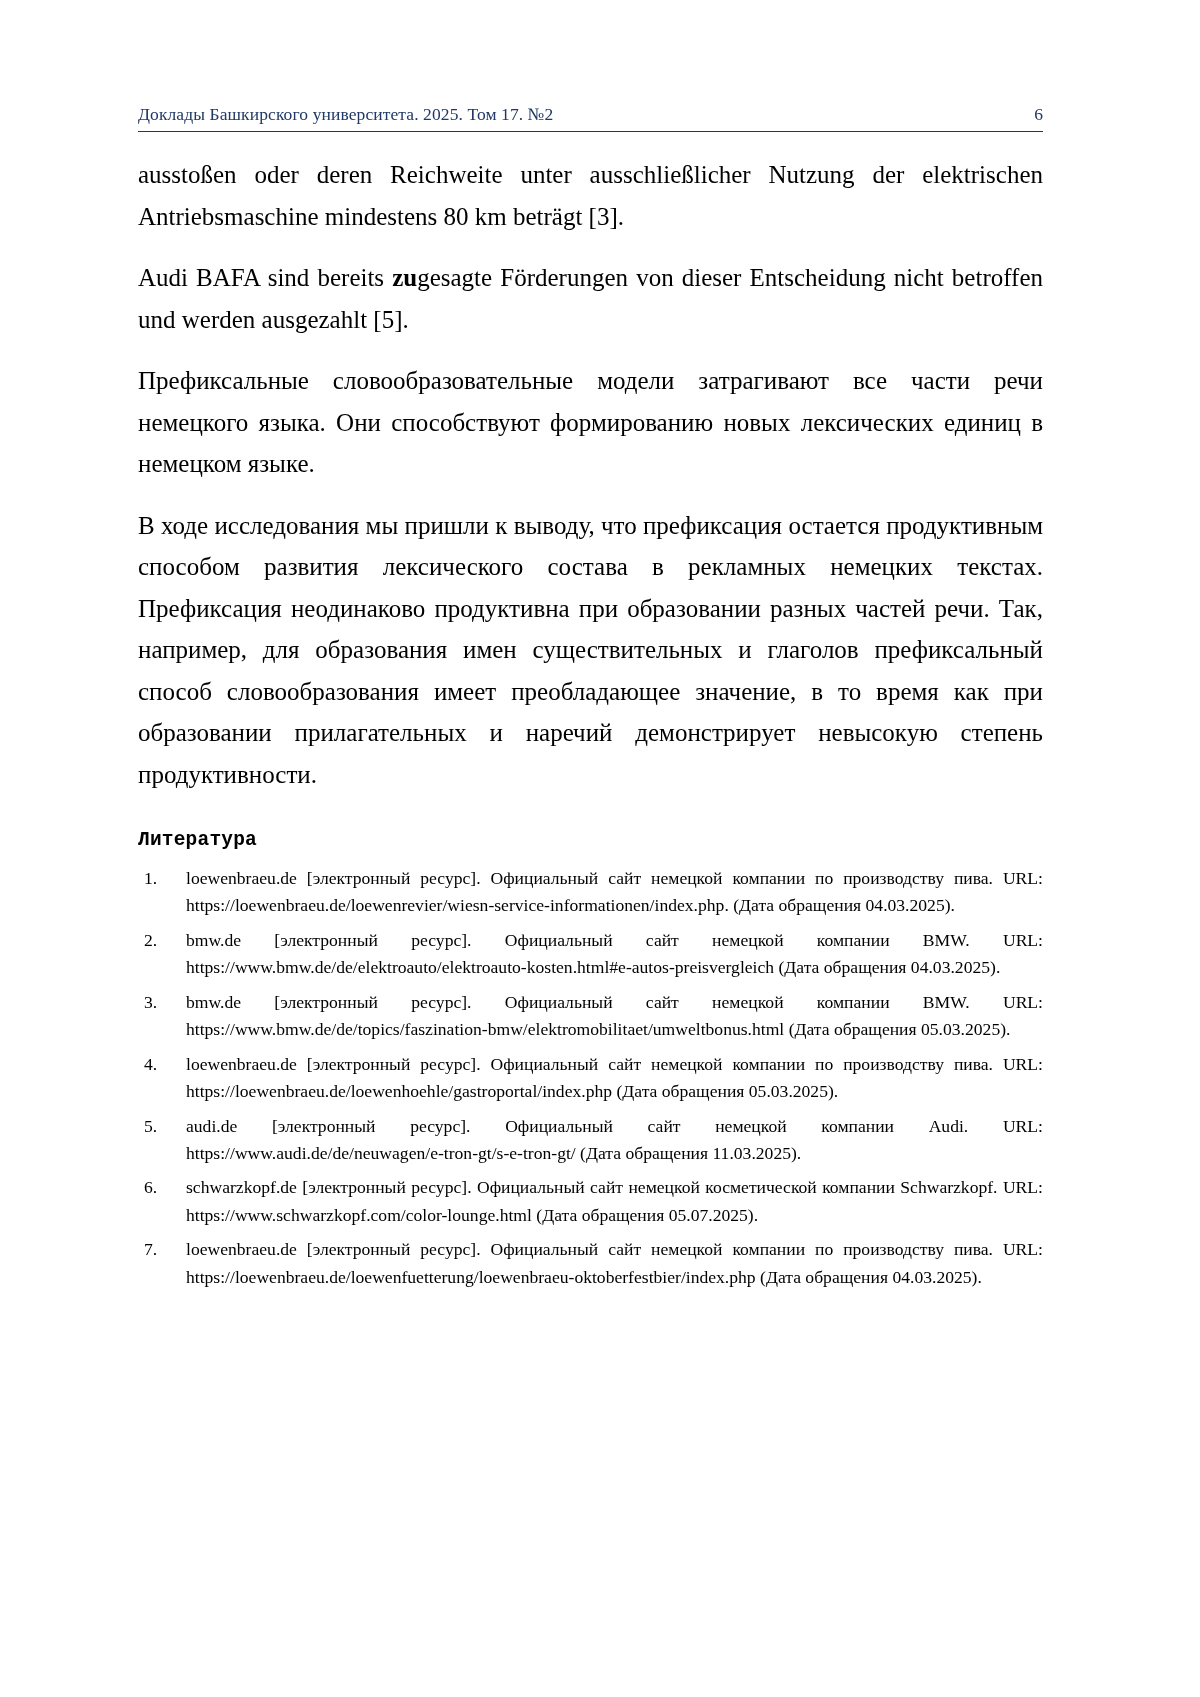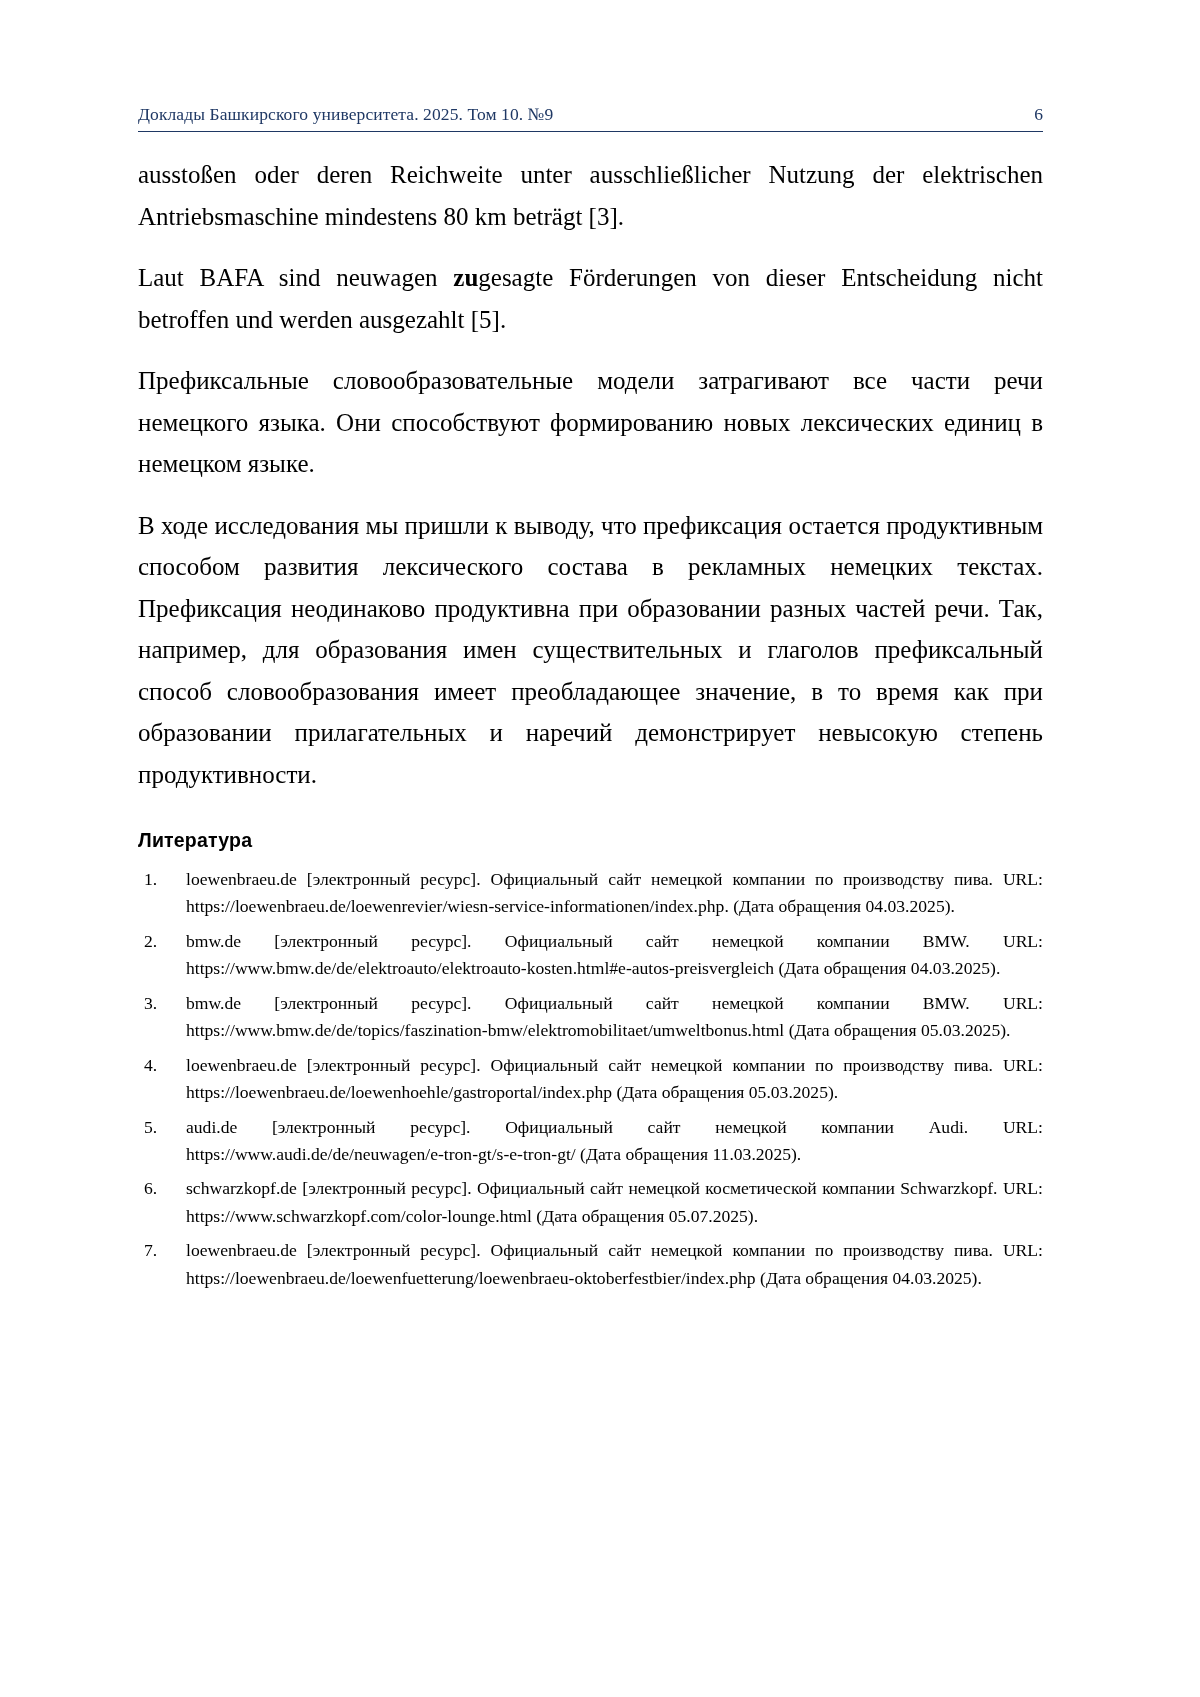--- a/index.html
+++ b/index.html
@@ -53,21 +53,21 @@
     hyphens: manual;
   }
   p.para:last-child {
     margin-bottom: 9px;
   }
   b.bold {
     font-weight: bold;
   }
   
   h2.ref-heading {
-    font-family: Liberation Sans, sans-serif;
+    font-family: Liberation Mono, monospace;
     font-size: 19.5px;
     font-weight: bold;
     margin: 34px 0 14px 0;
     letter-spacing: 0.2px;
   }
   ol.ref-list {
     list-style: none;
     margin: 0;
     padding: 0;
   }
@@ -91,27 +91,27 @@
     display: block;
   }
 </style>
 </head>
 <body>
 
 <div class="page">
   <div class="content">
 
     <div class="runhead">
-      <span class="title">Доклады Башкирского университета. 2025. Том 10. №9</span>
+      <span class="title">Доклады Башкирского университета. 2025. Том 17. №2</span>
       <span class="pageno">6</span>
     </div>
 
     <div class="body-text" id="body-text">
         <p class="para"><span>ausstoßen oder deren Reichweite unter ausschließlicher Nutzung der elektrischen Antriebs­maschine mindestens 80 km beträgt [3].</span></p>
-        <p class="para"><span>Laut BAFA sind neuwagen </span><b class="bold">zu</b><span>gesagte Förderungen von dieser Entscheidung nicht betroffen und werden ausgezahlt [5].</span></p>
+        <p class="para"><span>Audi BAFA sind bereits </span><b class="bold">zu</b><span>gesagte Förderungen von dieser Entscheidung nicht betroffen und werden ausgezahlt [5].</span></p>
         <p class="para"><span>Префиксальные словообразовательные модели затрагивают все части речи немецкого языка. Они способствуют формированию новых лексических единиц в немецком языке.</span></p>
         <p class="para"><span>В ходе исследования мы пришли к выводу, что префиксация остается продуктивным способом развития лексического состава в рекламных немецких текстах. Префиксация неодинаково продуктивна при образовании разных частей речи. Так, например, для образования имен существительных и глаголов префиксальный способ словообра­зования имеет преобладающее значение, в то время как при образовании прилага­тельных и наречий демонстрирует невысокую степень продуктивности.</span></p>
       </div>
 
     <h2 class="ref-heading">Литература</h2>
     <ol class="ref-list" id="ref-list">
         <li>
           <span class="num">1.</span>
           <span class="ref-text">loewenbraeu.de [электронный ресурс]. Официальный сайт немецкой компании по произ­водству пива. URL: https://loewenbraeu.de/loewenrevier/wiesn-service-informationen/in­dex.php. (Дата обращения 04.03.2025).</span>
         </li>

